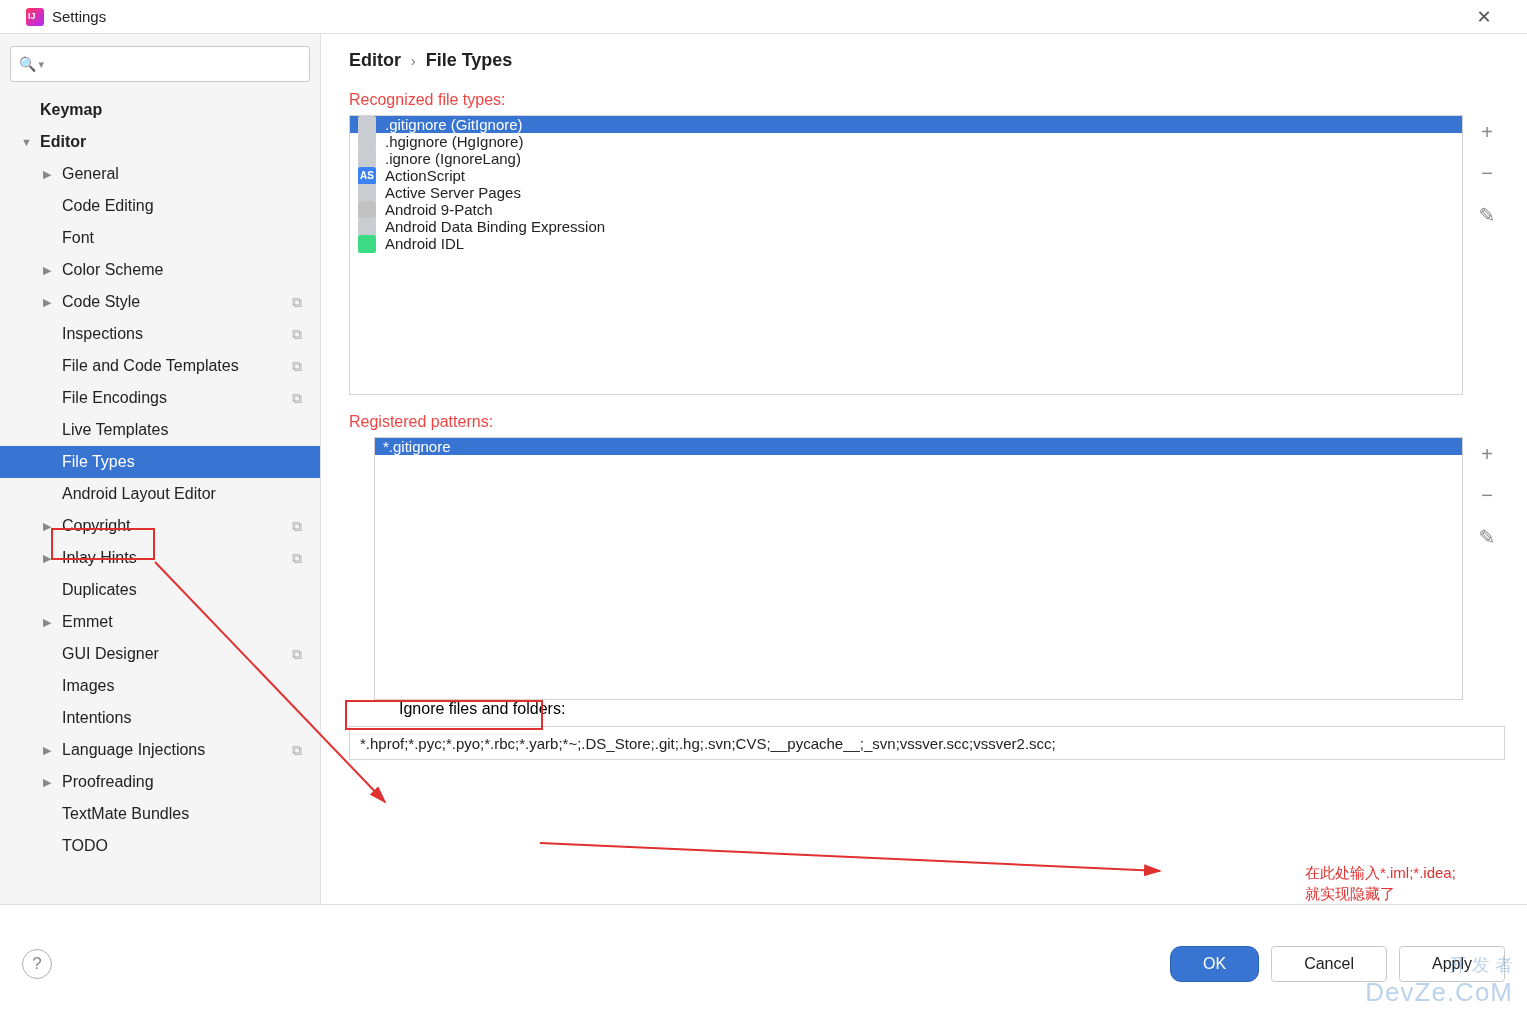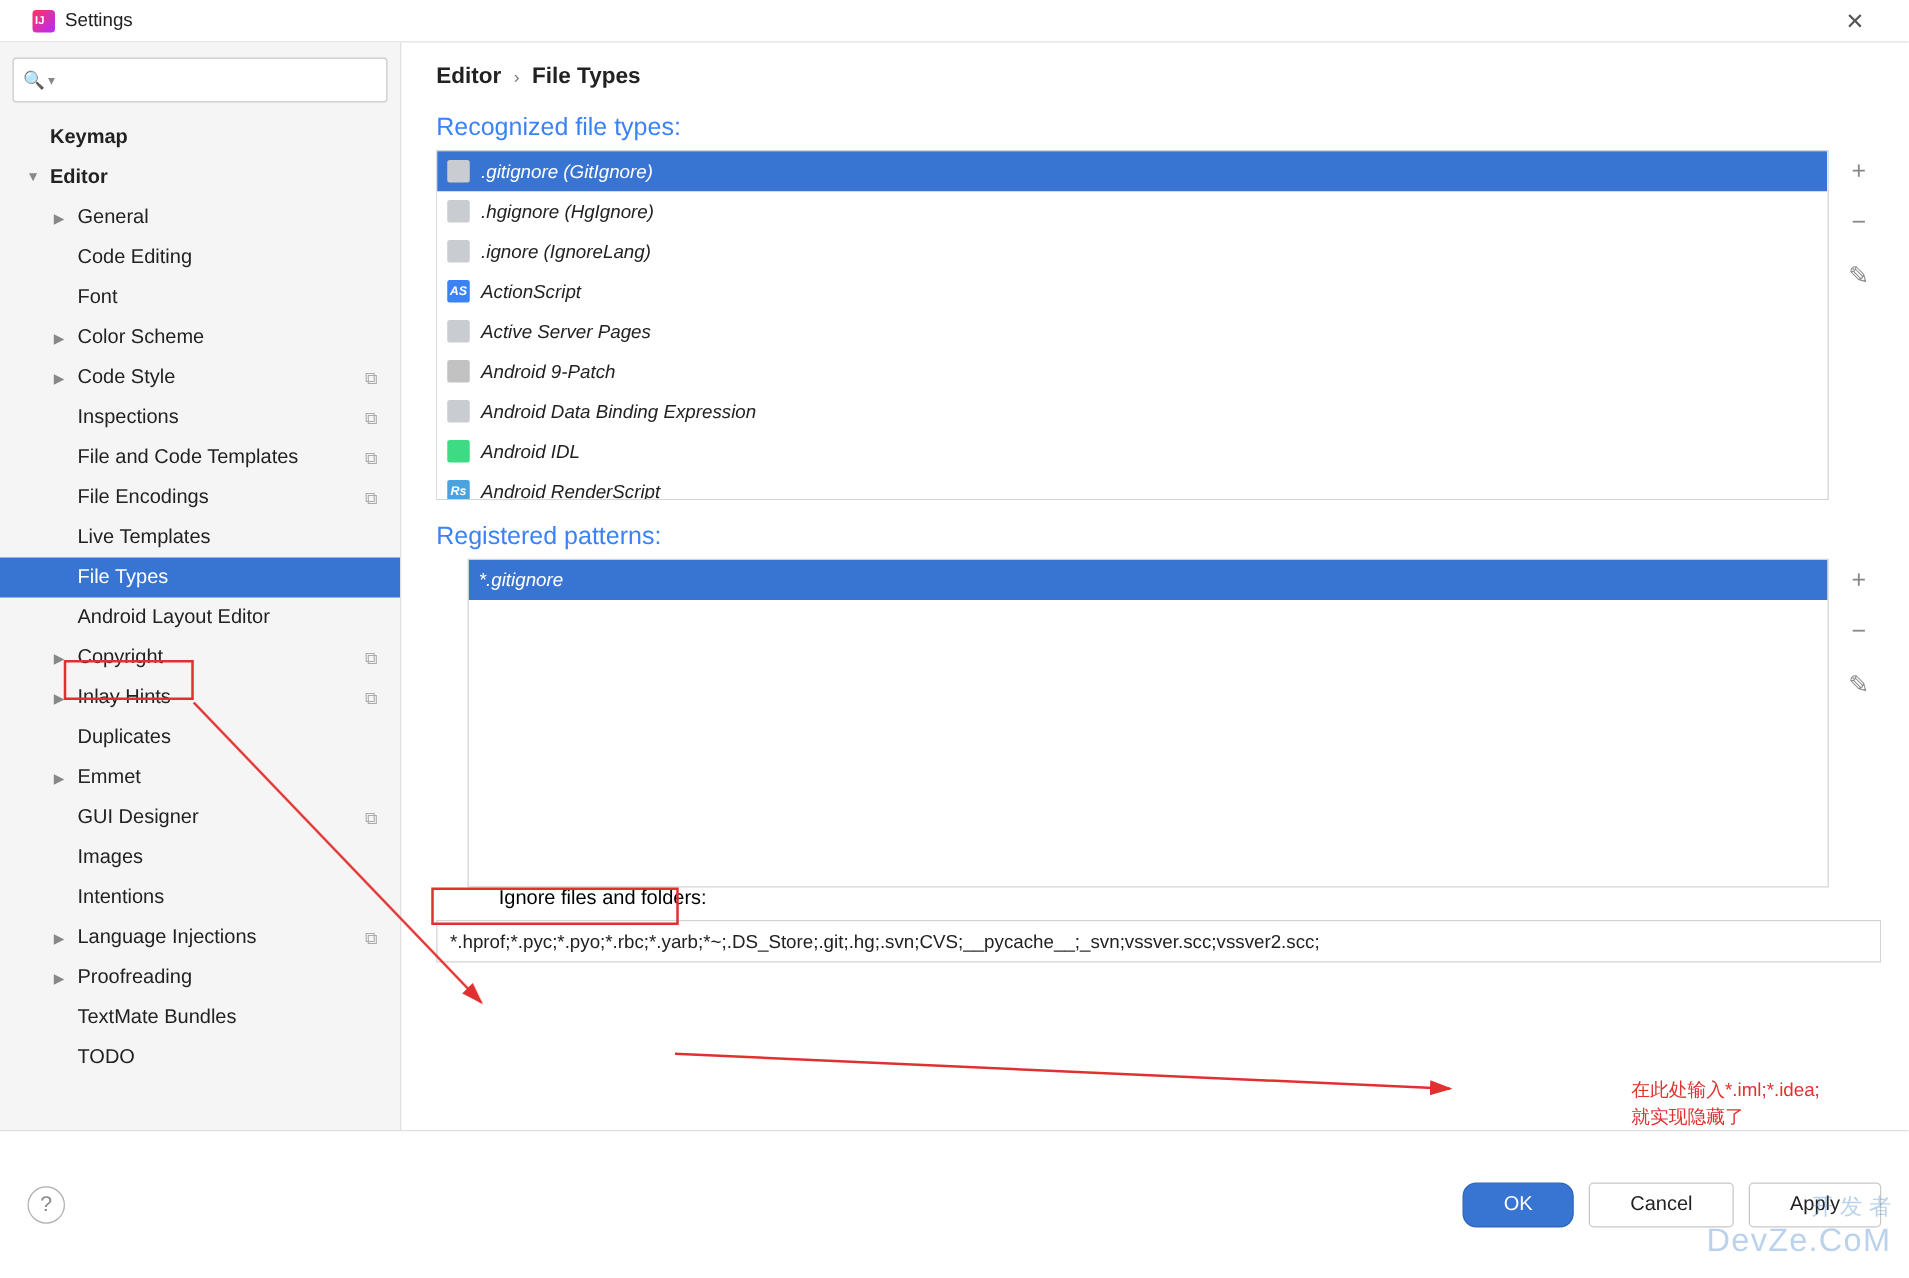--- a/index.html
+++ b/index.html
@@ -25,26 +25,26 @@
 .tree-item.lvl0 { padding-left: 40px;}
 .tree-item.lvl1 { padding-left: 62px;}
 .tree-item.lvl1 .arrow { left: 43px; }
 .tree-item .copy-icon { margin-left:auto; margin-right:18px; color:#aaa; font-size:14px;}
 .tree-item.selected { background:#3874d1; color:#fff; }
 .highlight-box { position:absolute; border:2px solid #e03030; pointer-events:none;}
 
 .main { flex:1; padding: 16px 22px 0 28px; display:flex; flex-direction:column; overflow:hidden;}
 .breadcrumb { font-size:18px; font-weight:600; color:#222; display:flex; align-items:center; gap:10px; margin-bottom:20px;}
 .breadcrumb .sep { font-size:14px; color:#777; font-weight:400;}
-.section-label { font-size:20px; color:#3b82f6; margin-bottom:6px;}
+.section-label { font-size:16px; color:#ef4444; margin-bottom:6px;}
 .list-container { display:flex; gap:6px; }
 .list-box { flex:1; border:1px solid #d4d4d4; background:#fff; overflow-y:auto;}
 .filetypes { height: 280px; }
 .patterns { height: 263px; margin-left: 25px; }
-.list-row { height:32px; display:flex; align-items:center; padding-left:8px; font-size:15px; color:#222; cursor:pointer; gap:9px;font-style:italic;}
+.list-row { height:17px; display:flex; align-items:center; padding-left:8px; font-size:15px; color:#222; cursor:pointer; gap:9px;}
 .list-row.selected { background:#3874d1; color:#fff; }
 .ft-icon { width:18px; height:18px; border-radius:2px; display:inline-flex; align-items:center; justify-content:center; font-size:10px; font-weight:bold;}
 .ic-gray { background:#c9ccd0; color:#fff;}
 .ic-orange{background:#3b82f6;color:#fff;}
 .ic-folder{background:#c2c2c2;}
 .ic-green{background:#3ddc84;color:#fff;}
 .ic-blue{background:#4aa3df;color:#fff;}
 .ic-dark{background:#4b4b4b;}
 .list-tools { width:36px; display:flex; flex-direction:column; align-items:center; padding-top:6px; gap:18px;}
 .list-tools span { color:#888; font-size:20px; cursor:pointer;}
@@ -207,24 +207,20 @@
             <span class="ft-icon ic-folder"></span>
             <span>Android 9-Patch</span>
           </div>
           <div class="list-row">
             <span class="ft-icon ic-gray"></span>
             <span>Android Data Binding Expression</span>
           </div>
           <div class="list-row">
             <span class="ft-icon ic-green"></span>
             <span>Android IDL</span>
-          </div>
-          <div class="list-row">
-            <span class="ft-icon ic-blue">Rs</span>
-            <span>Android RenderScript</span>
           </div>
         </div>
       <div class="list-tools">
         <span>+</span>
         <span>−</span>
         <span>✎</span>
       </div>
     </div>
 
     <div class="section-label" style="margin-top:18px;">Registered patterns:</div>

